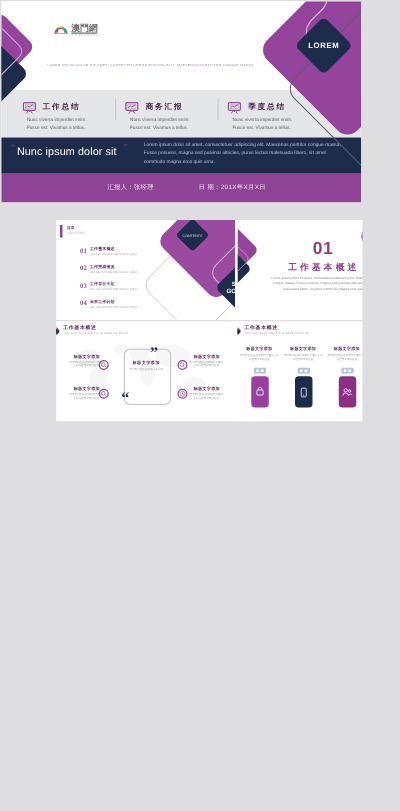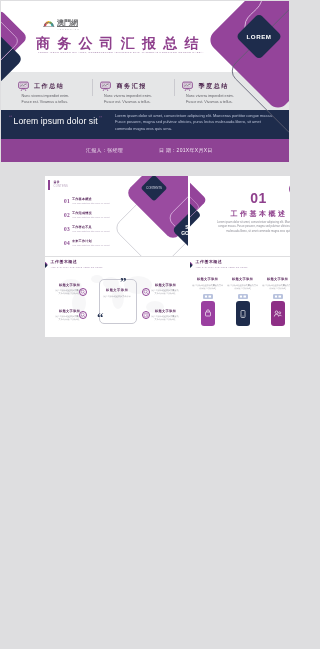--- a/index.html
+++ b/index.html
@@ -123,21 +123,20 @@
           <path d="M16.5 2.8 A12 12 0 0 1 22.1 6.1 L18.1 10.1 A6.4 6.4 0 0 0 15.3 8.4 Z" fill="#7ab648"></path>
           <path d="M22.5 6.5 A12 12 0 0 1 26 15 L20.4 15 A6.4 6.4 0 0 0 18.5 10.5 Z" fill="#26a9a0"></path>
           <path d="M1.5 16.3 A12.6 12.6 0 0 1 26.5 16.3 L24.5 16.3 A10.6 10.6 0 0 0 3.5 16.3 Z" fill="#6f7072"></path>
           <rect x="0" y="15.6" width="28" height="1.5" rx=".5" fill="#6f7072"></rect>
         </g>
       </svg>
       <span class="lg-text">澳門網</span>
       <span class="lg-sub">AOMENWANG</span>
     </div>
 
-    <div class="cv-title">商务公司汇报总结</div>
     <div class="cv-sub">LOREM IPSUM DOLOR SIT AMET, CONSECTETUER ADIPISCING ELIT. MAECENAS PORTTITOR CONGUE MASSA.</div>
 
     <div class="cv-feat" style="left:16.5px">
       <div class="ft">
         <svg class="ficon" viewBox="0 0 22 20">
           <rect x="1.4" y="2.2" width="19.2" height="12.4" rx="2.2" fill="none" stroke="#8e4d92" stroke-width="2"></rect>
           <rect x="4.6" y="5.4" width="12.8" height="6" fill="none" stroke="#c49bc6" stroke-width="1"></rect>
           <path d="M5.4 9.8 L8.4 7.4 L10.6 9 L16 6.2" fill="none" stroke="#3d2340" stroke-width="1.1" stroke-linecap="round" stroke-linejoin="round"></path>
           <path d="M11 14.8 L11 17.2" stroke="#8e4d92" stroke-width="1.6"></path>
           <path d="M6.4 19.4 L9.2 14.8" stroke="#8e4d92" stroke-width="1.5" stroke-linecap="round"></path>
@@ -173,21 +172,21 @@
           <path d="M6.4 19.4 L9.2 14.8" stroke="#8e4d92" stroke-width="1.5" stroke-linecap="round"></path>
           <path d="M15.6 19.4 L12.8 14.8" stroke="#8e4d92" stroke-width="1.5" stroke-linecap="round"></path>
         </svg>
         <span class="fl">季度总结</span>
       </div>
       <div class="fd">Nunc viverra imperdiet enim. Fusce est. Vivamus a tellus.</div>
     </div>
 
     <div class="cv-dark"></div>
     <div class="cv-qm" style="left:8px">“</div>
-    <div class="cv-quote">Lorem ipsum dolor sit</div>
+    <div class="cv-quote">Nunc ipsum dolor sit</div>
     <div class="cv-qm" style="left:98px">”</div>
     <div class="cv-body">Lorem ipsum dolor sit amet, consectetuer adipiscing elit. Maecenas porttitor congue massa. Fusce posuere, magna sed pulvinar ultricies, purus lectus malesuada libero, sit amet commodo magna eros quis urna.</div>
     <div class="cv-bar"></div>
     <div class="cv-meta" style="left:85px">汇报人：张经理</div>
     <div class="cv-meta" style="left:158px">日  期：201X年X月X日</div>
   </div>
 
   <div class="row" style="top:164px">
 
     <div class="half l">

